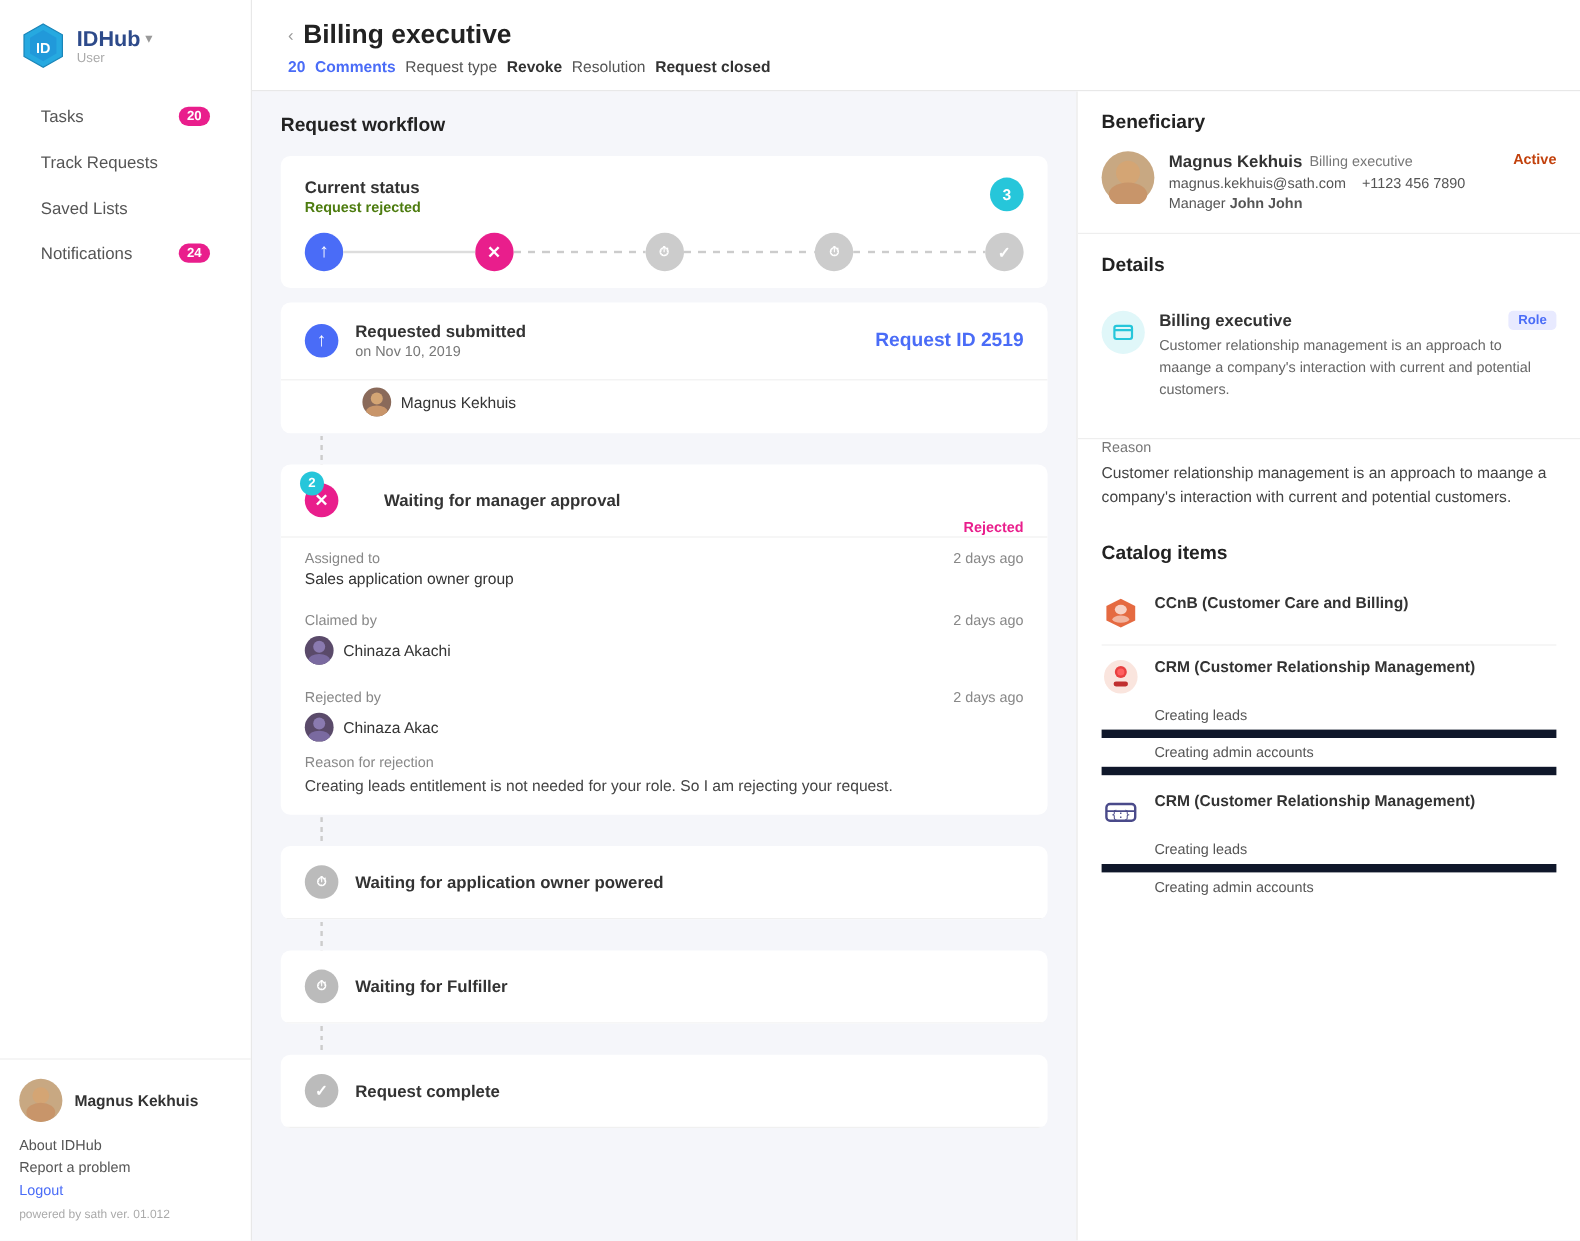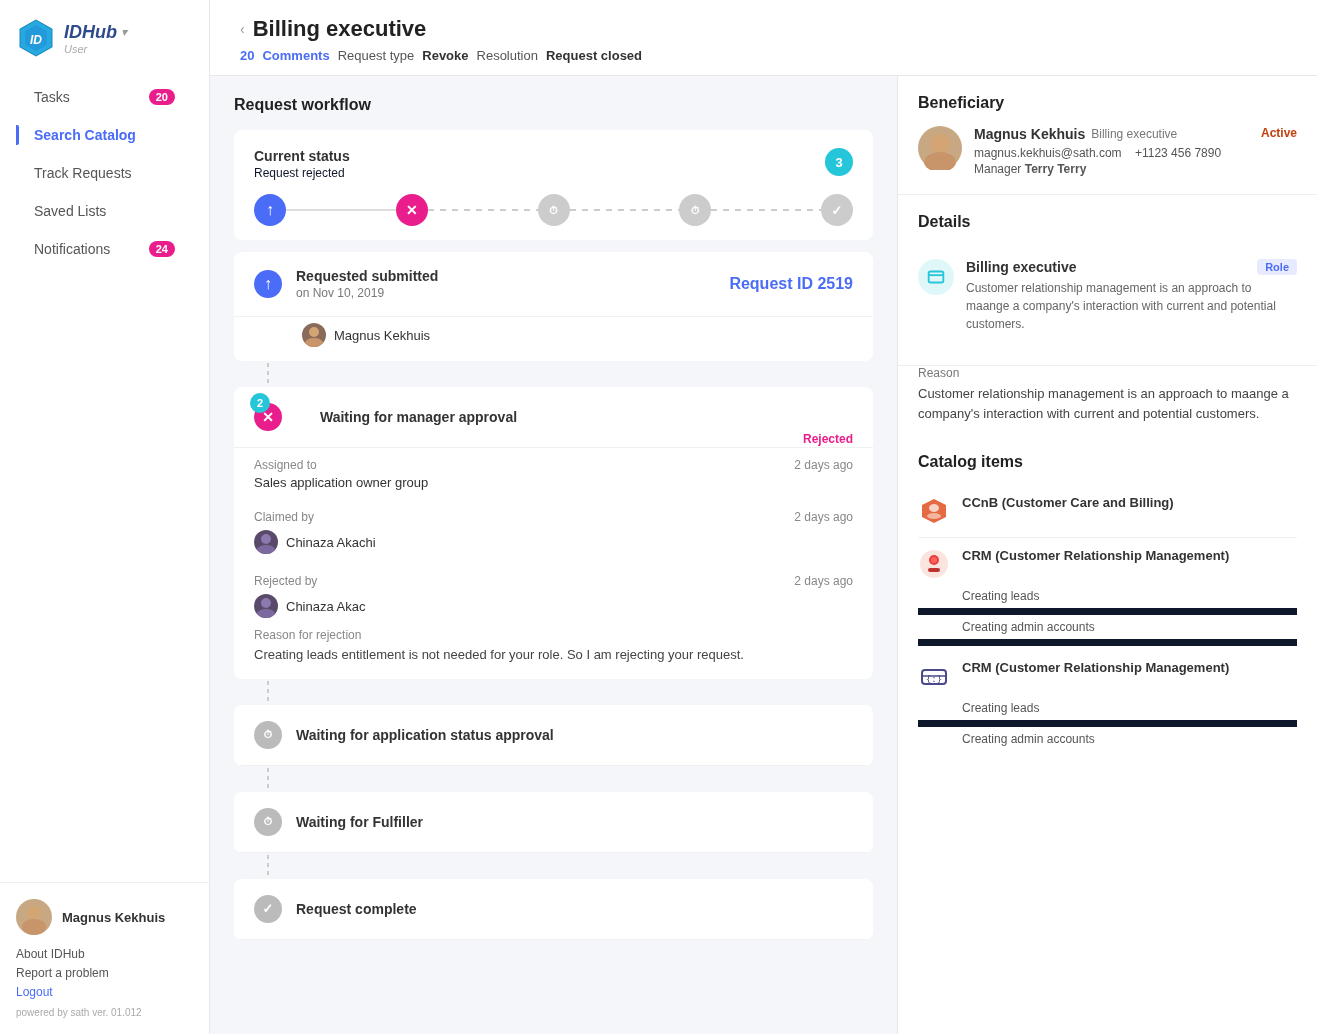--- a/index.html
+++ b/index.html
@@ -1,20 +1,20 @@
 <!DOCTYPE html>
 <html><head>
   <meta charset="utf-8">
   <style>
     * { box-sizing: border-box; margin: 0; padding: 0; }
     body { font-family: -apple-system, BlinkMacSystemFont, 'Segoe UI', sans-serif; font-size: 13px; background: #f5f6fa; color: #333; display: flex; height: 1034px; width: 1317px; overflow: hidden; }
 
     
     .sidebar { width: 210px; min-width: 210px; background: #fff; border-right: 1px solid #e8e8e8; display: flex; flex-direction: column; height: 100%; }
-    .sidebar-logo { display: flex; align-items: center; padding: 18px 16px 10px; gap: 8px; font-style: italic; }
+    .sidebar-logo { display: flex; align-items: center; padding: 18px 16px 10px; gap: 8px; }
     .logo-hex { width: 40px; height: 40px; }
     .sidebar-nav { flex: 1; padding: 10px 16px; }
     .nav-item { display: flex; align-items: center; justify-content: space-between; padding: 11px 18px; cursor: pointer; color: #555; font-size: 14px; position: relative; }
     .nav-item.active { color: #4a6cf7; font-weight: 600; }
     .nav-item.active::before { content: ''; position: absolute; left: 0; top: 50%; transform: translateY(-50%); height: 20px; width: 3px; background: #4a6cf7; border-radius: 0 2px 2px 0; }
     .badge { background: #e91e8c; color: #fff; border-radius: 12px; font-size: 11px; font-weight: 600; padding: 2px 7px; }
     .sidebar-footer { padding: 16px; border-top: 1px solid #eee; }
     .user-row { display: flex; align-items: center; gap: 10px; margin-bottom: 12px; }
     .user-avatar { width: 36px; height: 36px; border-radius: 50%; background: #c8a882; overflow: hidden; display: flex; align-items: center; justify-content: center; font-size: 14px; color: #fff; }
     .user-name { font-weight: 600; font-size: 13px; color: #333; }
@@ -39,21 +39,21 @@
 
     
     .workflow-panel { flex: 1; overflow-y: auto; padding: 20px 24px; }
     .section-title { font-size: 16px; font-weight: 700; color: #222; margin-bottom: 16px; }
 
     .workflow-card { background: #fff; border-radius: 8px; padding: 18px 20px 10px; margin-bottom: 12px; }
 
     
     .status-section { display: flex; align-items: flex-start; justify-content: space-between; }
     .status-left .status-label { font-weight: 700; font-size: 14px; color: #333; }
-    .status-left .status-sub { color: #0f172a; font-size: 12px; margin-top: 2px; }
+    .status-left .status-sub { color: #4d7c0f; font-size: 12px; margin-top: 2px; font-weight: bold; }
     .comment-badge { background: #26c6da; color: #fff; border-radius: 50%; width: 28px; height: 28px; display: flex; align-items: center; justify-content: center; font-size: 13px; font-weight: 700; }
 
     
     .progress-row { display: flex; align-items: center; gap: 0; margin-top: 14px; margin-bottom: 4px; }
     .step-circle { width: 32px; height: 32px; border-radius: 50%; display: flex; align-items: center; justify-content: center; font-size: 16px; font-weight: 700; flex-shrink: 0; }
     .step-circle.submitted { background: #4a6cf7; color: #fff; }
     .step-circle.rejected { background: #e91e8c; color: #fff; }
     .step-circle.pending { background: #ccc; color: #fff; }
     .step-circle.complete { background: #ccc; color: #fff; }
     .step-line { flex: 1; height: 2px; background: #ddd; position: relative; }
@@ -137,23 +137,20 @@
       </div>
       <div style="font-size:11px; color:#aaa;">User</div>
     </div>
   </div>
 
   <div class="sidebar-nav">
     <div class="nav-item">
       <span>Tasks</span>
       <span class="badge">20</span>
     </div>
-    <div class="nav-item active">
-      <span>Search Catalog</span>
-    </div>
     <div class="nav-item">
       <span>Track Requests</span>
     </div>
     <div class="nav-item">
       <span>Saved Lists</span>
     </div>
     <div class="nav-item">
       <span>Notifications</span>
       <span class="badge">24</span>
     </div>
@@ -307,21 +304,21 @@
           <div class="reason-text">Creating leads entitlement is not needed for your role. So I am rejecting your request.</div>
         </div>
       </div>
 
       <div class="connector-line"></div>
 
       <div class="workflow-item">
         <div class="workflow-item-header">
           <div class="wf-step-num gray" style="font-size:11px;">⏱</div>
           <div>
-            <div class="wf-title">Waiting for application status approval</div>
+            <div class="wf-title">Waiting for application owner powered</div>
           </div>
         </div>
       </div>
 
       <div class="connector-line"></div>
 
       <div class="workflow-item">
         <div class="workflow-item-header">
           <div class="wf-step-num gray" style="font-size:11px;">⏱</div>
           <div>
@@ -362,21 +359,21 @@
               </div>
               <span style="color:#c2410c; font-size:12px; font-weight:700; margin-left:auto;">Active</span>
             </div>
             <div class="benef-contact">
               <span>magnus.kekhuis@sath.com</span>
               &nbsp;&nbsp;
               <span>+1123 456 7890</span>
             </div>
             <div class="benef-manager">
               <span>Manager</span>
-              <span style="font-weight:600;">Terry Terry</span>
+              <span style="font-weight:600;">John John</span>
             </div>
           </div>
         </div>
       </div>
 
       <div class="panel-section">
         <div class="panel-section-title">Details</div>
         <div class="detail-item">
           <div class="detail-icon teal">
             <svg viewBox="0 0 24 24" width="22" height="22">

